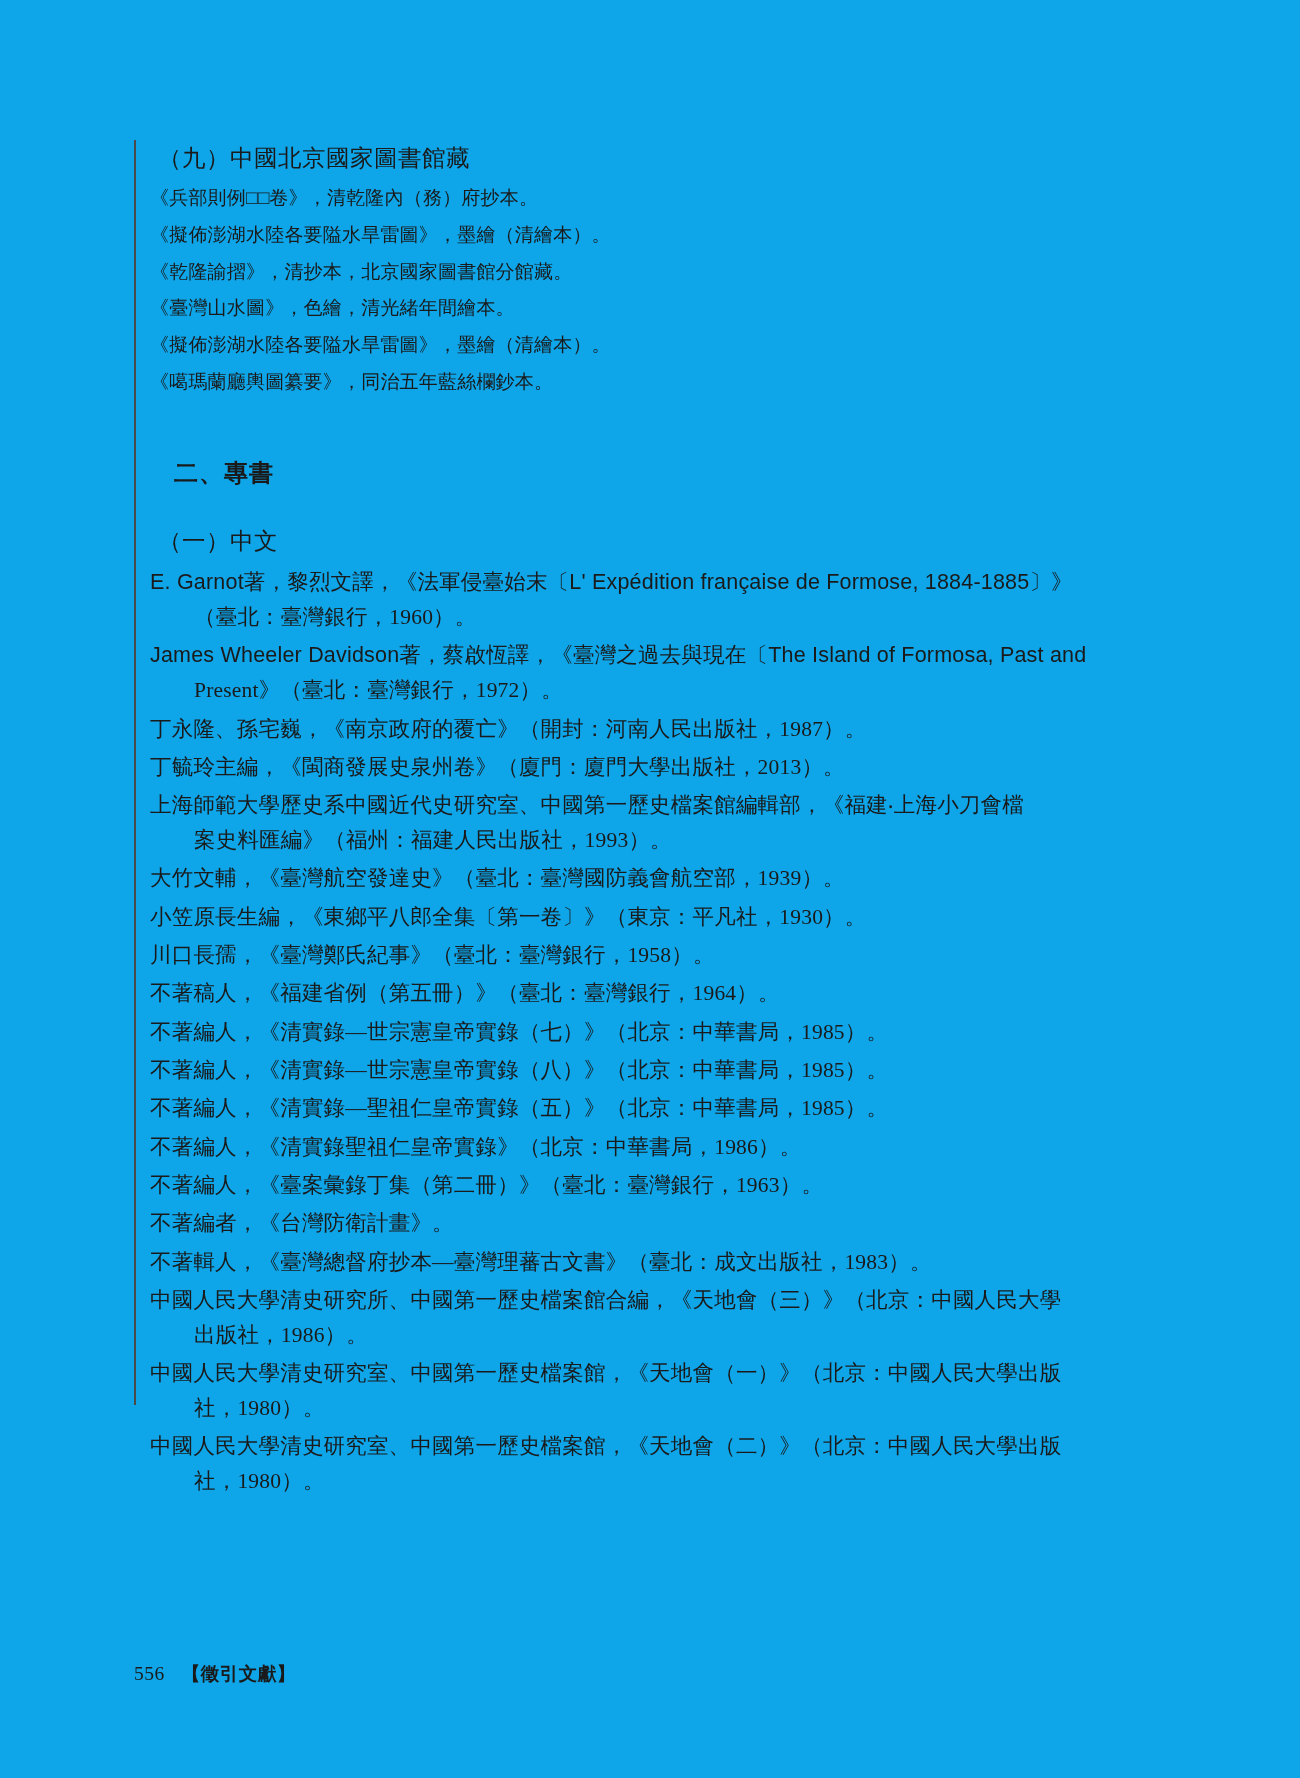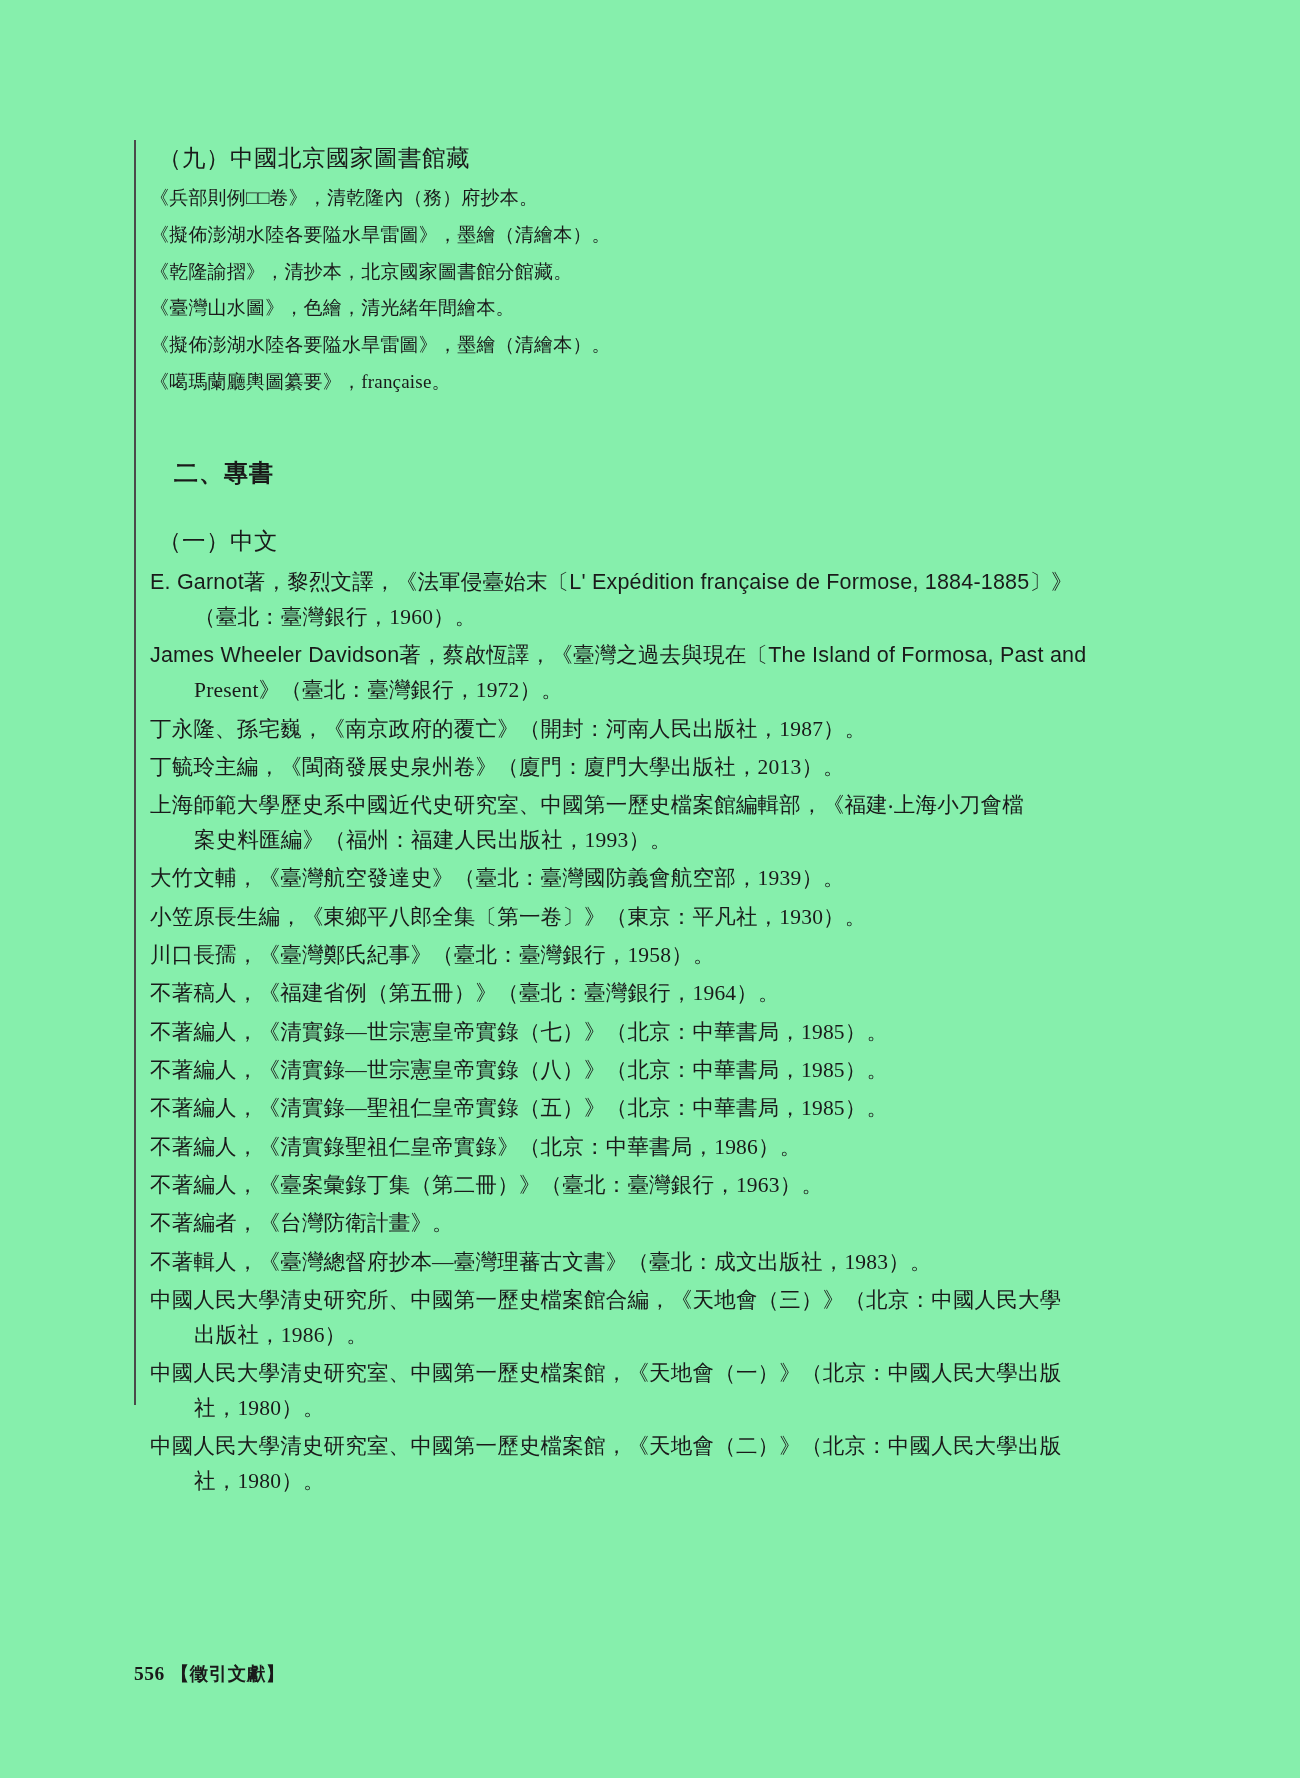--- a/index.html
+++ b/index.html
@@ -4,21 +4,21 @@
 <style>
   html, body {
     margin: 0;
     padding: 0;
     background: #ffffff;
   }
   .page {
     position: relative;
     width: 1300px;
     height: 1778px;
-    background: #86efac;
+    background: #0ea5e9;
     font-family: "Liberation Serif", serif;
     color: #1a1a1a;
     box-sizing: border-box;
     overflow: hidden;
   }
   
   .left-rule {
     position: absolute;
     left: 134px;
     top: 140px;
@@ -79,22 +79,22 @@
     left: 134px;
     bottom: 92px;
     font-size: 19.5px;
     font-family: "Liberation Sans", sans-serif;
     font-weight: 700;
     color: #1a1a1a;
     letter-spacing: 0.5px;
   }
   .footer .pno {
     font-family: "Liberation Serif", serif;
-    font-weight: 700;
-    margin-right: 6px;
+    font-weight: 400;
+    margin-right: 17px;
   }
   .footer .ftitle {
     font-family: Liberation Mono, monospace;
     font-weight: 700;
     font-size: 18.5px;
   }
 </style>
 </head>
 <body>
 
@@ -105,21 +105,21 @@
   <div class="content">
 
     <div class="sec-head">（九）中國北京國家圖書館藏</div>
 
     <div>
       <div class="list-top-entry">《兵部則例□□卷》，清乾隆內（務）府抄本。</div>
       <div class="list-top-entry">《擬佈澎湖水陸各要隘水旱雷圖》，墨繪（清繪本）。</div>
       <div class="list-top-entry">《乾隆諭摺》，清抄本，北京國家圖書館分館藏。</div>
       <div class="list-top-entry">《臺灣山水圖》，色繪，清光緒年間繪本。</div>
       <div class="list-top-entry">《擬佈澎湖水陸各要隘水旱雷圖》，墨繪（清繪本）。</div>
-      <div class="list-top-entry">《噶瑪蘭廳輿圖纂要》，française。</div>
+      <div class="list-top-entry">《噶瑪蘭廳輿圖纂要》，同治五年藍絲欄鈔本。</div>
     </div>
 
     <div class="block-gap-lg"></div>
 
     <div class="sec-head-2">二、專書</div>
 
     <div class="block-gap-md"></div>
 
     <div class="sec-head">（一）中文</div>
 

